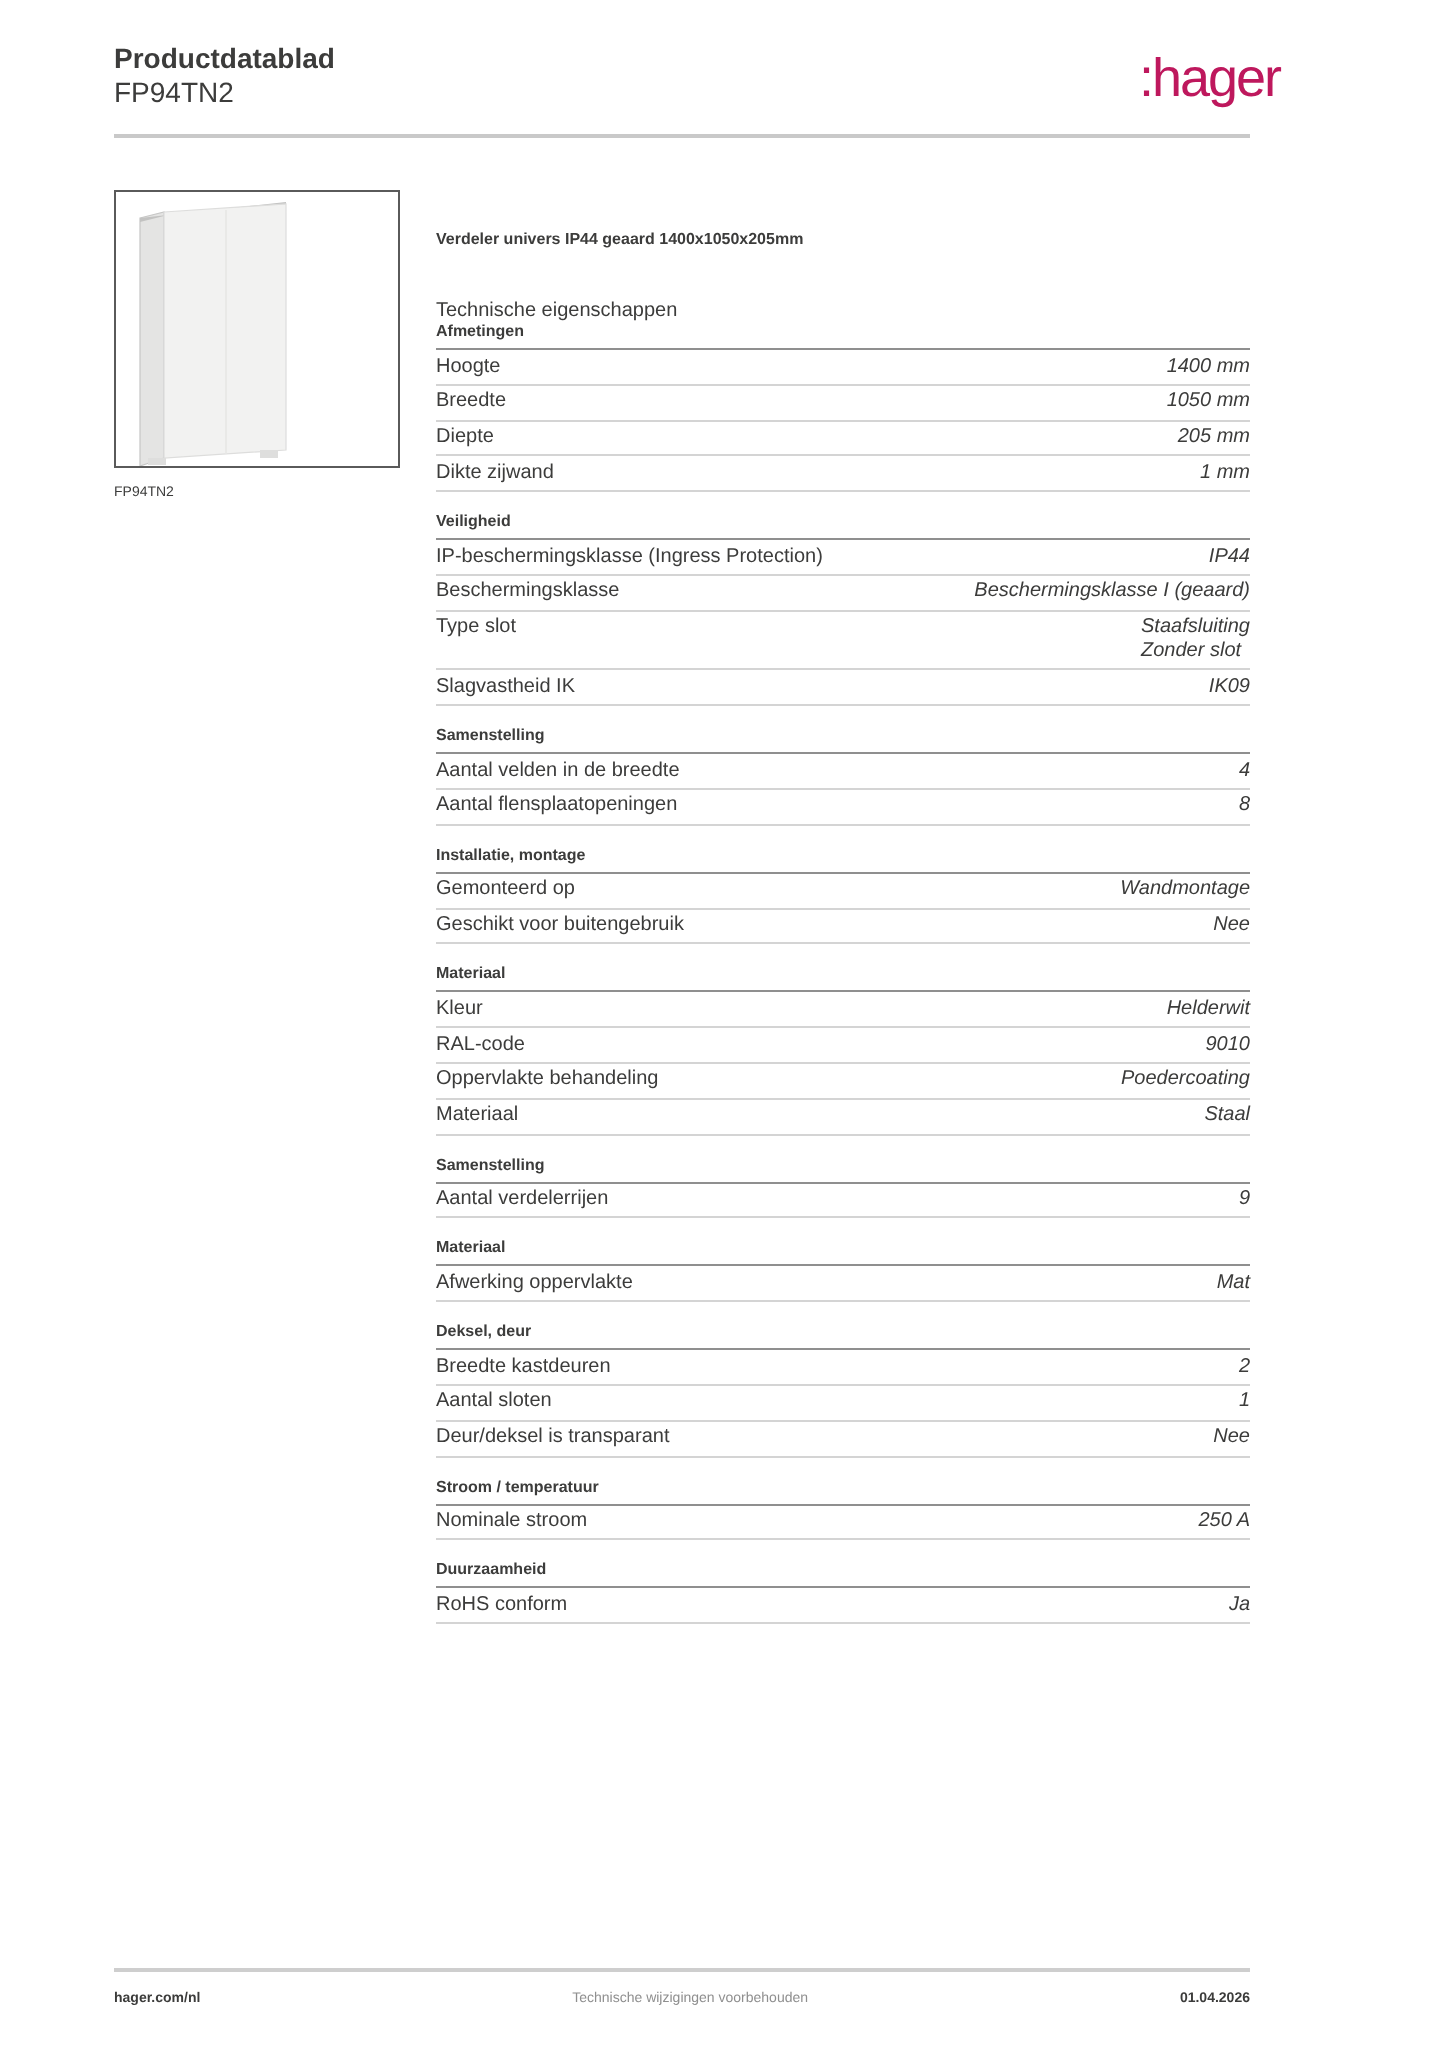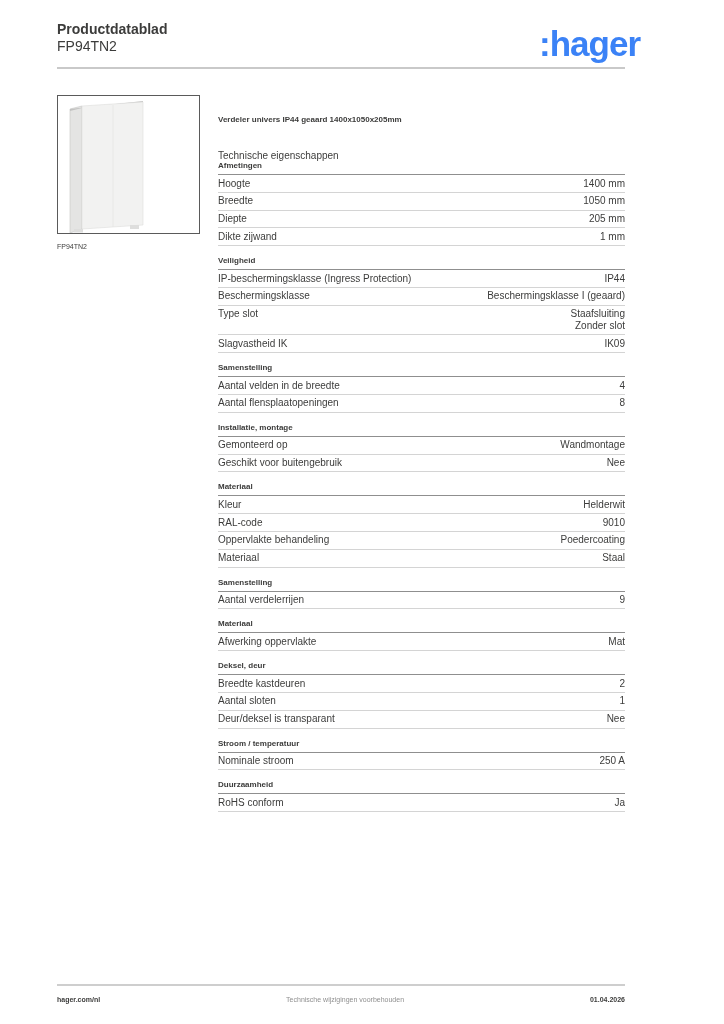--- a/index.html
+++ b/index.html
@@ -20,22 +20,22 @@
   .header-title {
     position: absolute; left: 57px; top: 21px;
     font-size: 14px; font-weight: bold; color: #3c3c3b;
   }
   .header-subtitle {
     position: absolute; left: 57px; top: 38px;
     font-size: 14px; font-weight: normal; color: #3c3c3b;
   }
   .logo {
     position: absolute; right: 36px; top: 24px;
-    font-size: 35px; font-weight: bold; letter-spacing: -1px;
-    color: #3b82f6;
+    font-size: 27px; font-weight: normal; letter-spacing: -1px;
+    color: #be185d;
   }
   .header-rule {
     position: absolute; left: 57px; right: 51px; top: 67px;
     height: 2px; background: #c9c9c9;
   }
 
   
   .main {
     position: absolute; left: 57px; top: 95px; right: 51px;
     display: flex; align-items: flex-start;
@@ -58,21 +58,21 @@
     padding-bottom: 4px;
     border-bottom: 1px solid #8f8f8f;
   }
   .spec-row {
     display: flex; justify-content: space-between; align-items: flex-start;
     padding: 2.5px 0;
     border-bottom: 1px solid #d4d4d4;
     font-size: 10px; line-height: 1.18;
   }
   .spec-label { text-align: left; padding-right: 10px; }
-  .spec-value { text-align: right; white-space: nowrap; }
+  .spec-value { white-space: nowrap; font-style: italic; }
 
   
   .footer-rule {
     position: absolute; left: 57px; right: 51px; top: 984px;
     height: 2px; background: #cecece;
   }
   .footer {
     position: absolute; left: 57px; right: 51px; top: 996px;
     display: flex; justify-content: space-between; align-items: baseline;
     font-size: 7px;

